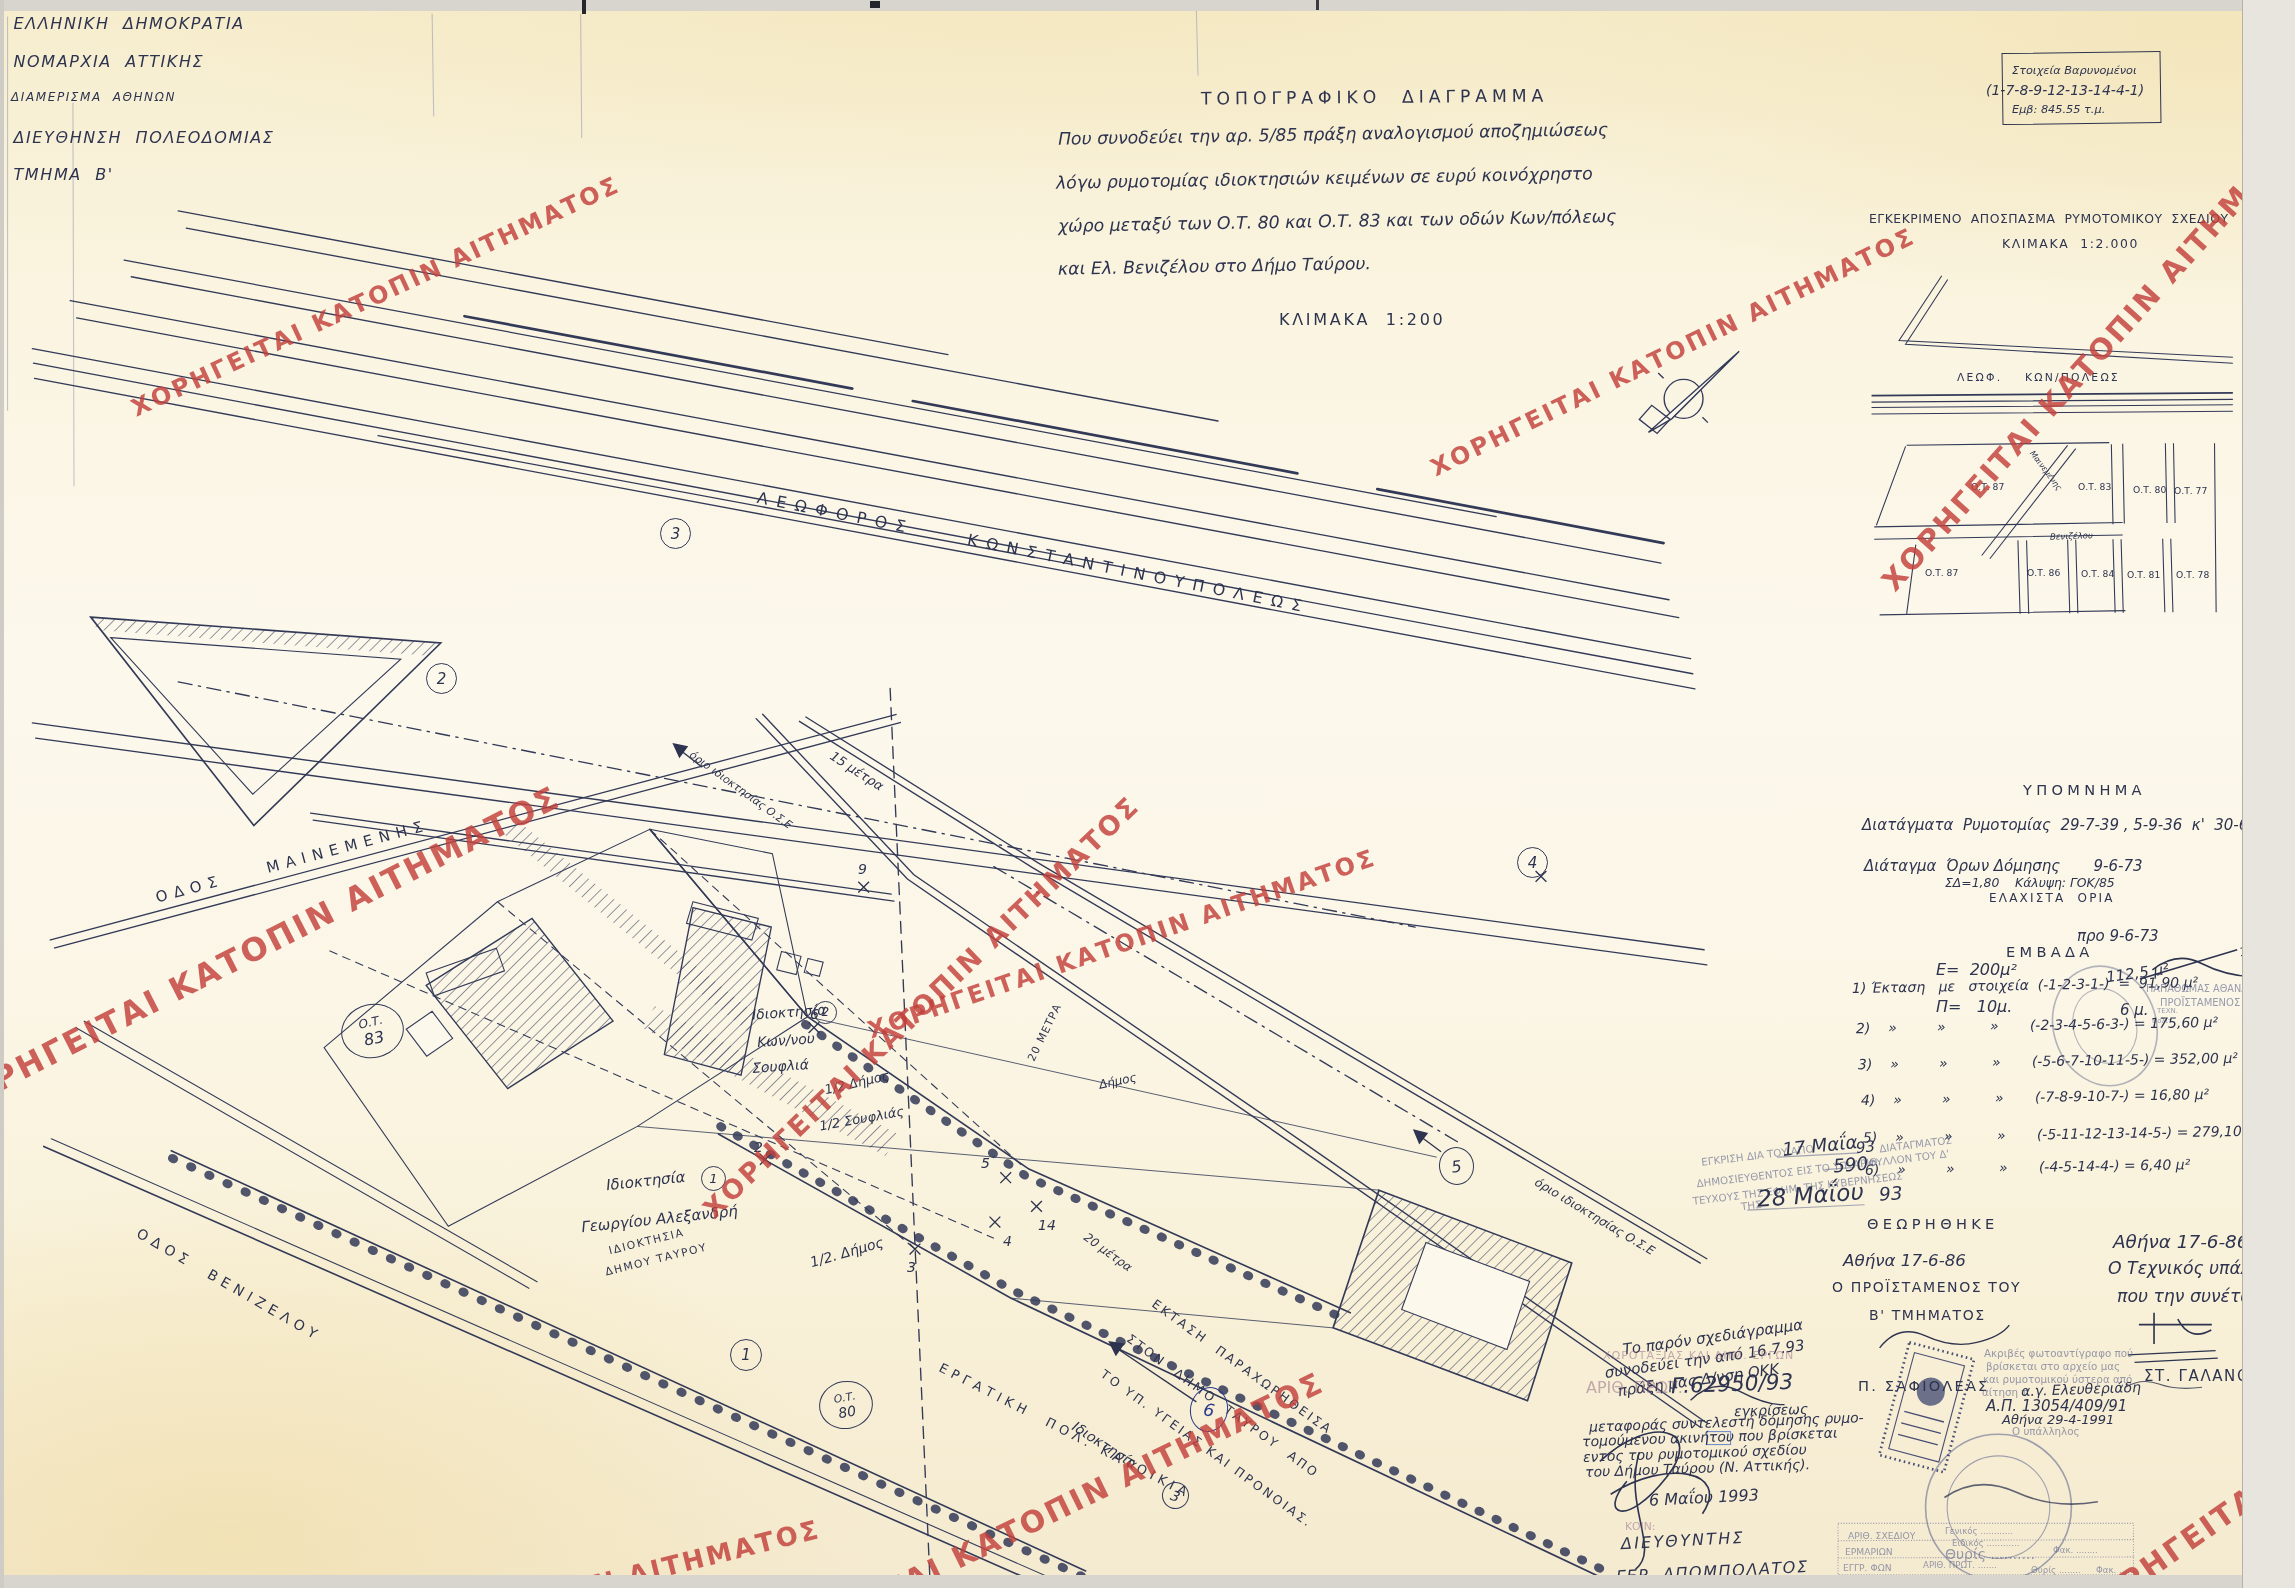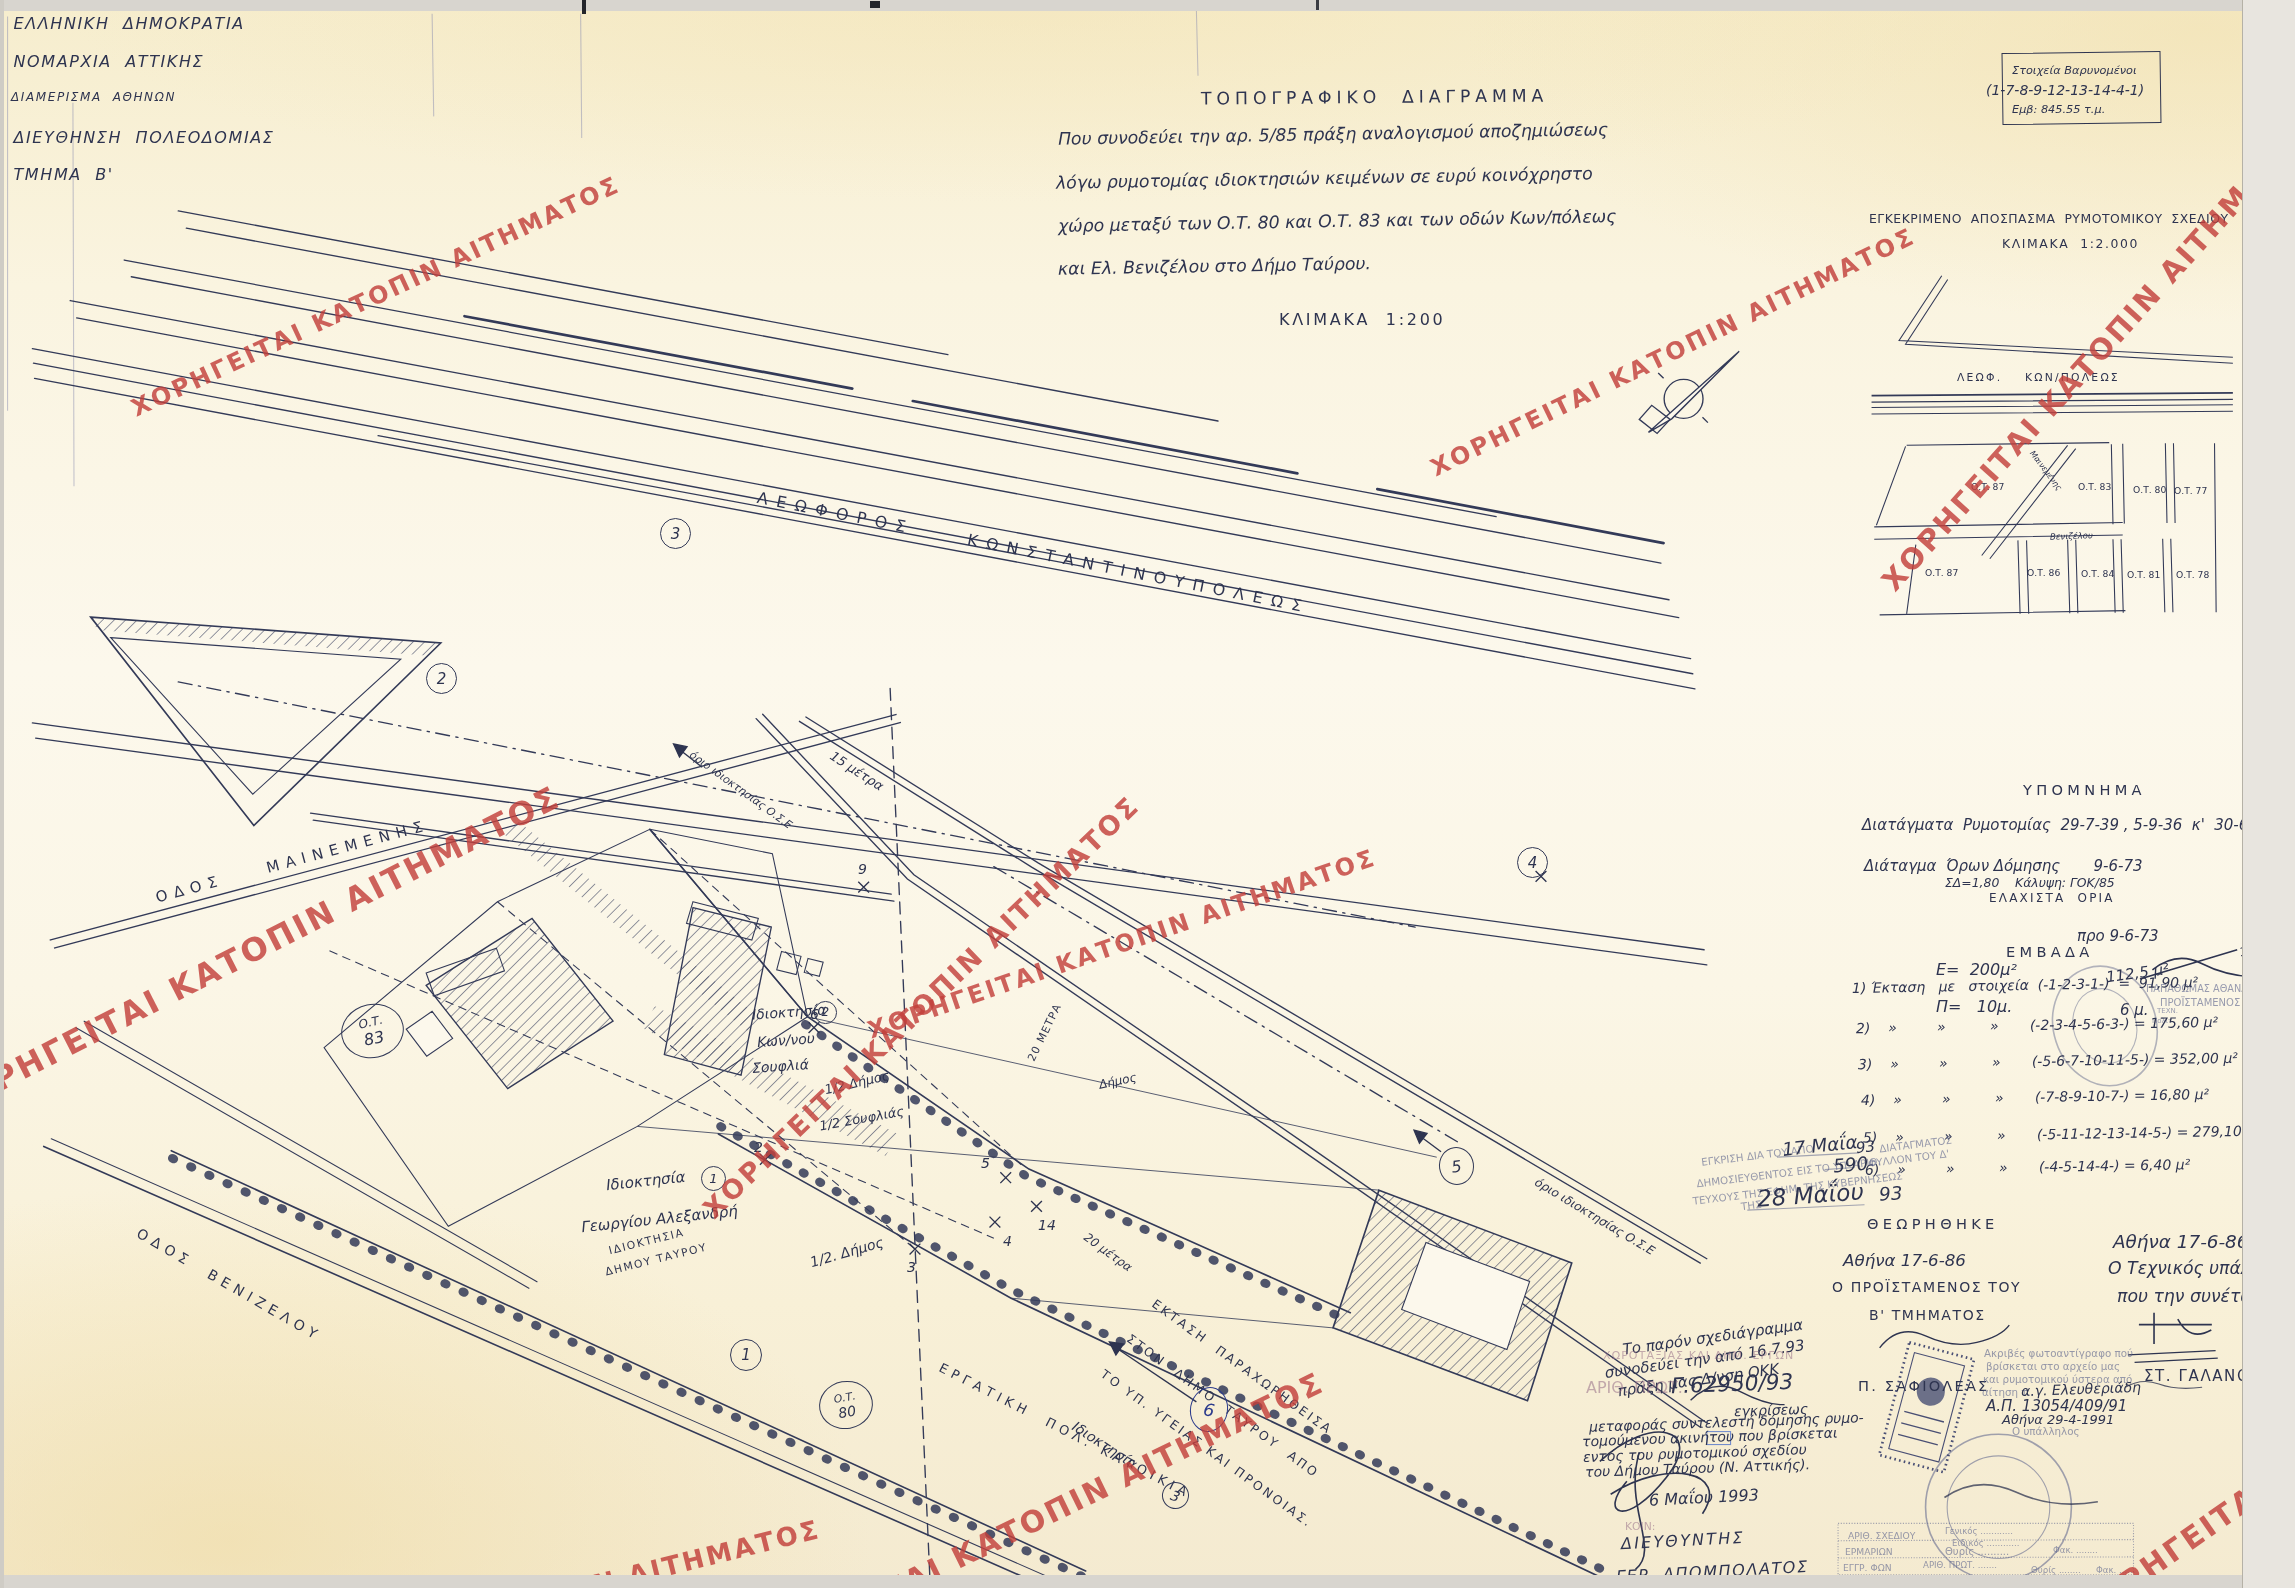--- a/index.html
+++ b/index.html
@@ -339,21 +339,21 @@
 <div class="t hand" style="left:1583px;top:1445px;font-size:14px;transform:rotate(-2deg)">εντός του ρυμοτομικού σχεδίου</div>
 <div class="t hand" style="left:1585px;top:1460px;font-size:14px;transform:rotate(-2deg)">του Δήμου Ταύρου (Ν. Αττικής).</div>
 <div class="t hand" style="left:1649px;top:1489px;font-size:16px;transform:rotate(-3deg)">6 Μαΐου 1993</div>
 <div class="t hand" style="left:1621px;top:1532px;font-size:16px;letter-spacing:2.2px;transform:rotate(-3deg)">ΔΙΕΥΘΥΝΤΗΣ</div>
 <div class="t hand" style="left:1616px;top:1563px;font-size:16px;letter-spacing:1.6px;transform:rotate(-3deg)">ΓΕΡ. ΑΠΟΜΠΟΛΑΤΟΣ</div>
 
 <div class="t pr fa" style="left:1848px;top:1531px;font-size:9.2px">ΑΡΙΘ. ΣΧΕΔΙΟΥ</div>
 <div class="t pr fa" style="left:1945px;top:1527px;font-size:8.6px">Γενικός ............</div>
 <div class="t pr fa" style="left:1952px;top:1539px;font-size:8.6px">Ειδικός ............</div>
 <div class="t pr fa" style="left:1845px;top:1547px;font-size:9.2px">ΕΡΜΑΡΙΩΝ</div>
-<div class="t pr fa" style="left:1945px;top:1546px;font-size:10px">Θυρίς ..........</div>
+<div class="t pr fa" style="left:1945px;top:1546px;font-size:14px">Θυρίς ..........</div>
 <div class="t pr fa" style="left:2053px;top:1546px;font-size:8.6px">Φακ. ........</div>
 <div class="t pr fa" style="left:1843px;top:1563px;font-size:9.2px">ΕΓΓΡ. ΦΩΝ</div>
 <div class="t pr fa" style="left:1923px;top:1561px;font-size:8.6px">ΑΡΙΘ. ΠΡΩΤ. .......</div>
 <div class="t pr fa" style="left:2031px;top:1566px;font-size:8.6px">Θυρίς ........</div>
 <div class="t pr fa" style="left:2096px;top:1566px;font-size:8.6px">Φακ. ......</div>
 
 <div class="wm" style="left:127px;top:397px;font-size:24px;transform:rotate(-25deg)">ΧΟΡΗΓΕΙΤΑΙ ΚΑΤΟΠΙΝ ΑΙΤΗΜΑΤΟΣ</div>
 <div class="wm" style="left:1426px;top:457px;font-size:24px;transform:rotate(-26deg)">ΧΟΡΗΓΕΙΤΑΙ ΚΑΤΟΠΙΝ ΑΙΤΗΜΑΤΟΣ</div>
 <div class="wm" style="left:1875px;top:575px;font-size:29px;transform:rotate(-48deg)">ΧΟΡΗΓΕΙΤΑΙ ΚΑΤΟΠΙΝ ΑΙΤΗΜΑΤΟΣ</div>
 <div class="wm" style="left:-65px;top:1091px;font-size:32px;transform:rotate(-27deg)">ΧΟΡΗΓΕΙΤΑΙ ΚΑΤΟΠΙΝ ΑΙΤΗΜΑΤΟΣ</div>

